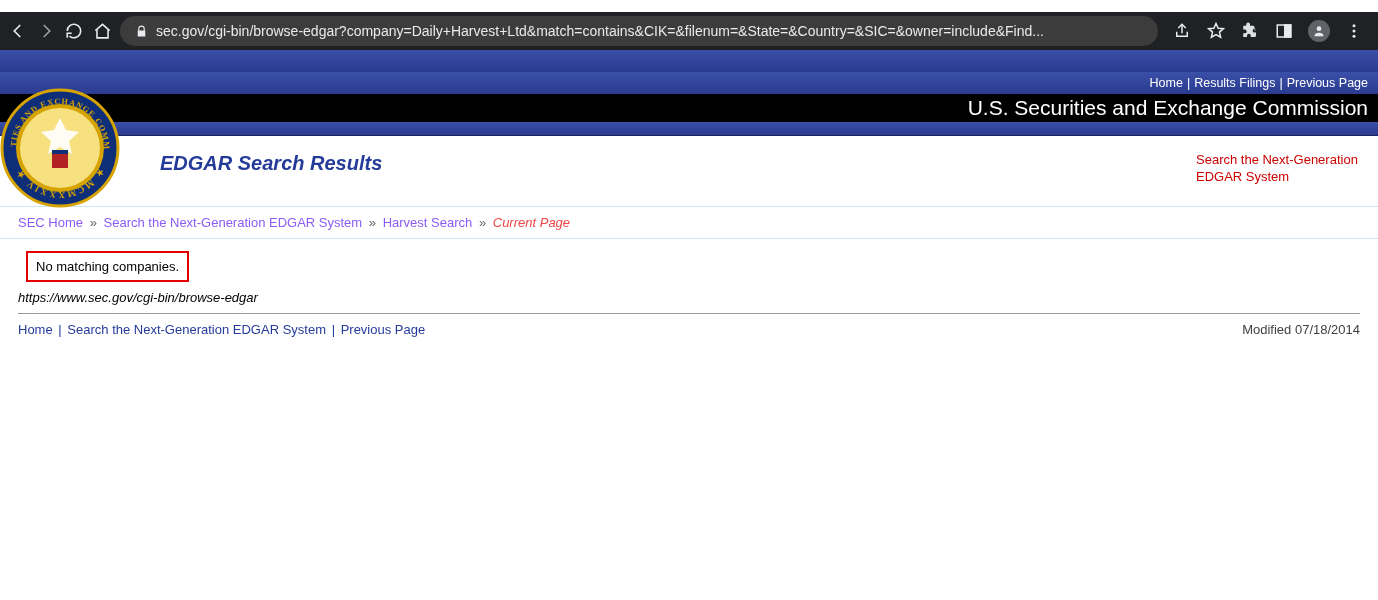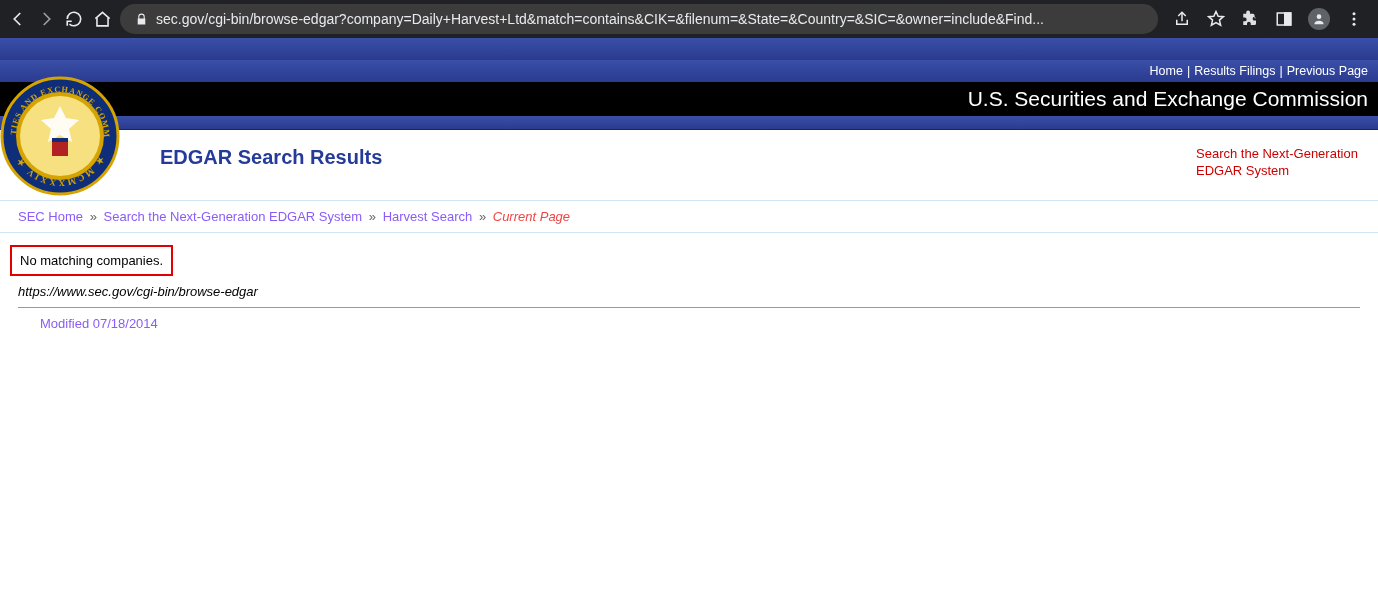--- a/index.html
+++ b/index.html
@@ -1,52 +1,52 @@
 <!DOCTYPE html>
 <html><head>
 <meta charset="utf-8">
 <style>
   * { margin: 0; padding: 0; box-sizing: border-box; }
   body { font-family: Arial, Helvetica, sans-serif; font-size: 13px; background: #fff; width: 1378px; }
   
-  .chrome-bar { background: #202124; height: 38px; display: flex; align-items: center; padding: 16px 8px; gap: 8px; }
+  .chrome-bar { background: #202124; height: 38px; display: flex; align-items: center; padding: 16px 8px; gap: 8px; margin-top: 12px; }
   .chrome-icon { width: 20px; height: 20px; display: flex; align-items: center; justify-content: center; color: #9aa0a6; cursor: pointer; }
   .chrome-icon.enabled { color: #e8eaed; }
   .addr { flex: 1; background: #3c3c3c; border-radius: 18px; height: 30px; display: flex; align-items: center; padding: 0 14px; color: #e8eaed; font-size: 14px; gap: 8px; overflow: hidden; }
   .addr-text { white-space: nowrap; overflow: hidden; text-overflow: ellipsis; flex: 1; }
   .chrome-right { display: flex; align-items: center; gap: 14px; padding: 0 6px; }
   .avatar-circle { width: 22px; height: 22px; border-radius: 50%; background: #5f6368; display: flex; align-items: center; justify-content: center; }
   
   .sec-top { height: 22px; background: linear-gradient(#3a4fa8, #2a3b8f); }
   .sec-nav { height: 22px; background: linear-gradient(#3a4fa8, #2a3b8f); display: flex; justify-content: flex-end; align-items: center; padding-right: 10px; color: #fff; font-size: 12.5px; }
   .sec-nav a { color: #fff; text-decoration: none; }
   .sec-nav span.sep { margin: 0 4px; }
-  .sec-black { height: 34px; background: #000; display: flex; justify-content: flex-end; align-items: center; padding-right: 10px; }
+  .sec-black { height: 28px; background: #000; display: flex; justify-content: flex-end; align-items: center; padding-right: 10px; }
   .sec-black-title { color: #fff; font-size: 21px; font-family: Arial, sans-serif; }
   .sec-bottom { height: 14px; background: linear-gradient(#3a4fa8, #2a3b8f); border-bottom: 1px solid #1a2560; }
   .seal-wrap { position: absolute; top: 38px; left: 0; width: 120px; height: 120px; z-index: 5; }
   .seal-wrap svg { width: 120px; height: 120px; }
   
   .title-row { display: flex; justify-content: space-between; align-items: flex-start; padding: 16px 12px 20px 160px; }
-  .page-title { color: #253b99; font-size: 20px; font-weight: bold; }
+  .page-title { color: #253b99; font-size: 20px; font-weight: bold; font-style: italic; }
   .title-right a { color: #cc0000; text-decoration: none; font-size: 13px; line-height: 1.3; }
   .title-right { text-align: left; max-width: 170px; }
   
   .bc-wrap { border-top: 1px solid #cfe4f5; border-bottom: 1px solid #cfe4f5; background: #fff; padding: 8px 18px; font-size: 13px; }
   .bc-wrap a { color: #8b5cf6; text-decoration: none; }
   .bc-sep { color: #666; margin: 0 3px; }
   .bc-current { color: #ef4444; font-style: italic; }
   
-  .result-box { margin: 12px 0 0 10px; border: 2px solid #e30000; padding: 6px 8px; display: inline-block; font-size: 13px; color: #000; }
+  .result-box { margin: 12px 0 0 26px; border: 2px solid #e30000; padding: 6px 8px; display: inline-block; font-size: 13px; color: #000; }
   .url-line { margin: 8px 18px 8px 18px; font-style: italic; font-size: 13px; color: #000; }
   hr.divider { margin: 4px 18px; border: none; border-top: 1px solid #999; }
   .footer-row { display: flex; justify-content: space-between; padding: 4px 18px; font-size: 13px; }
   .footer-left a { color: #253b99; text-decoration: none; }
   .footer-left span.fsep { color: #253b99; margin: 0 2px; }
-  .footer-right { color: #8b5cf6; margin-left: 22px; }
+  .footer-right { color: #404040; margin-left: 22px; }
 </style>
 </head>
 <body>
 
 
 
 
 <div class="chrome-bar">
   <div class="chrome-icon enabled">
     <svg width="18" height="18" viewBox="0 0 24 24" fill="none" stroke="currentColor" stroke-width="2.2">
@@ -171,17 +171,24 @@
   <span class="bc-sep">»</span>
   <span class="bc-current">Current Page</span>
 </div>
 
 
 <div class="result-box">No matching companies.</div>
 
 <div class="url-line">https://www.sec.gov/cgi-bin/browse-edgar</div>
 <hr class="divider">
 <div class="footer-row">
+  <div class="footer-left">
+    <a href="#">Home</a>
+    <span class="fsep">|</span>
+    <a href="#">Search the Next-Generation EDGAR System</a>
+    <span class="fsep">|</span>
+    <a href="#">Previous Page</a>
+  </div>
   <div class="footer-right">Modified 07/18/2014</div>
 </div>
 
 
 
 
 </body></html>

